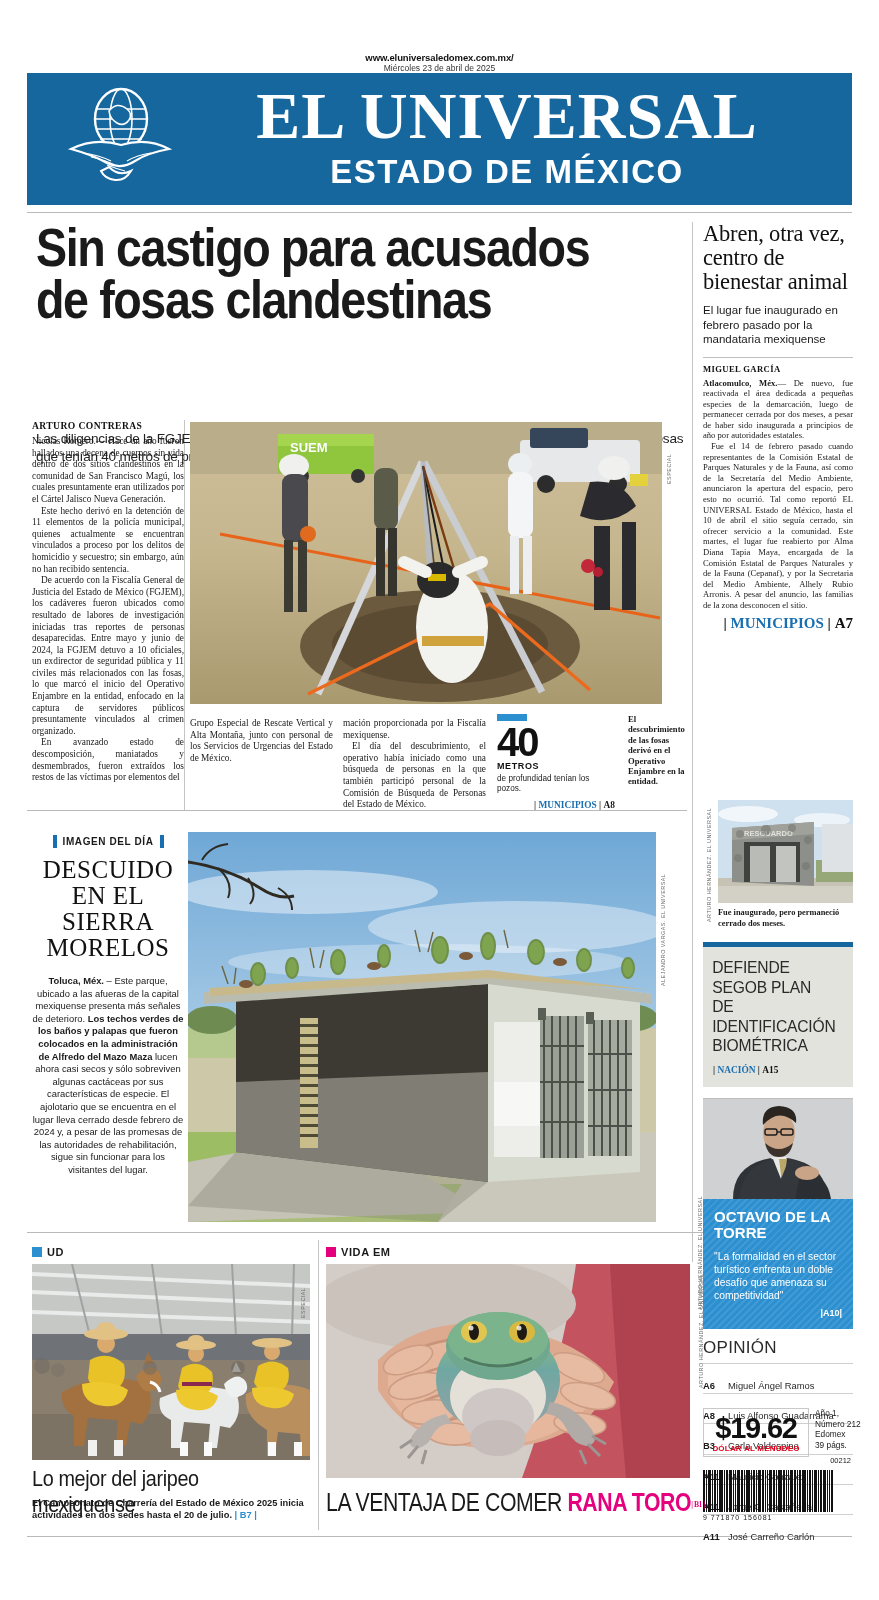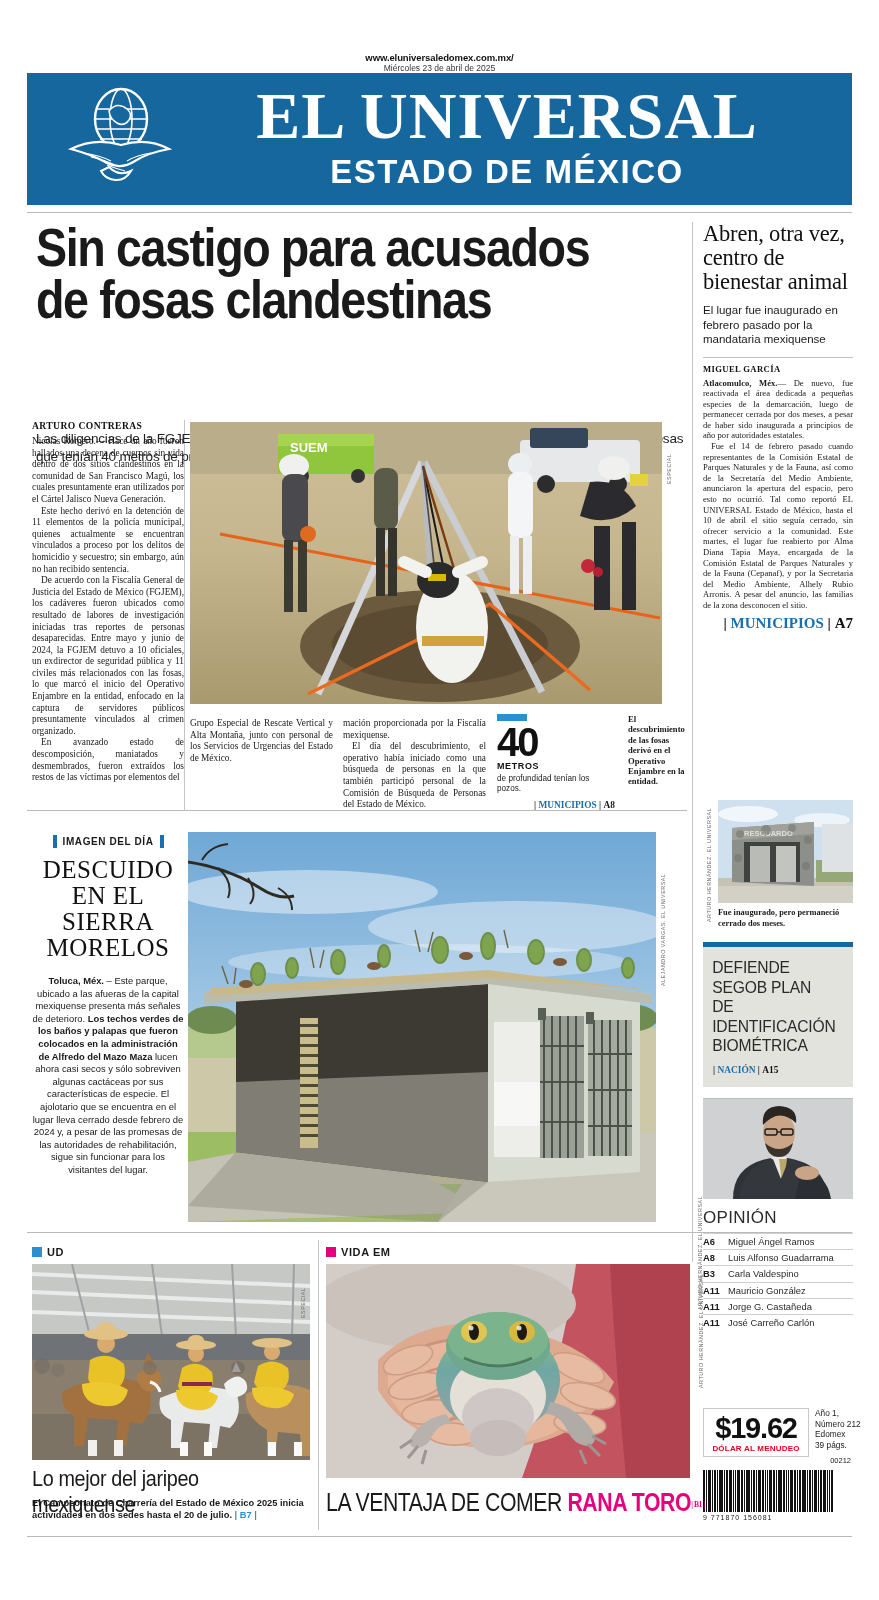--- a/index.html
+++ b/index.html
@@ -122,21 +122,21 @@
      background:repeating-linear-gradient(135deg,rgba(255,255,255,.10) 0 2px,rgba(255,255,255,0) 2px 5px);}
   .ob-name{position:relative;font-family:"Liberation Sans Narrow","Liberation Sans",sans-serif;font-weight:bold;
            font-size:15px;line-height:16px;letter-spacing:0.1px;}
   .ob-quote{position:relative;font-family:"Liberation Sans Narrow","Liberation Sans",sans-serif;font-size:10.3px;
             line-height:13px;margin-top:9px;}
   .ob-ref{position:relative;text-align:right;font-family:"Liberation Sans",sans-serif;font-weight:bold;font-size:9px;margin-top:6px;}
 
   .op-head{font-family:"Liberation Sans Narrow","Liberation Sans",sans-serif;font-size:17px;letter-spacing:0.3px;
            color:#2a2a2a;margin:9px 0 5px;}
   .op-row{display:flex;gap:8px;align-items:baseline;border-top:1px solid #d0d0d0;padding:2.1px 0;}
-  .op-pg{font-family:"Liberation Sans Narrow","Liberation Sans",sans-serif;font-weight:bold;font-size:9.4px;width:17px;color:#1a1a1a;}
+  .op-pg{font-family:"Liberation Sans Narrow","Liberation Sans",sans-serif;font-weight:bold;font-size:9.4px;width:17px;color:#1a1a1a;margin-top:14px;}
   .op-nm{font-family:"Liberation Sans Narrow","Liberation Sans",sans-serif;font-size:9.4px;color:#2a2a2a;}
 
   .pricebox{position:absolute;left:703px;top:1408px;width:104px;border:1px solid #c9c9c9;text-align:center;padding:4px 0 3px;}
   .price-amt{font-family:"Liberation Sans",sans-serif;font-weight:bold;font-size:29px;letter-spacing:-1.2px;color:#111;line-height:30px;}
   .price-lbl{font-family:"Liberation Sans",sans-serif;font-weight:bold;font-size:8px;letter-spacing:0.2px;color:#e2001a;margin-top:1px;}
   .issue{position:absolute;left:815px;top:1408px;width:60px;font-family:"Liberation Sans",sans-serif;font-size:8.3px;
          line-height:10.6px;color:#1a1a1a;}
   .barcode-wrap{position:absolute;left:703px;top:1470px;width:150px;}
   .bc{height:42px;display:flex;align-items:flex-end;gap:1px;overflow:hidden;}
   .bc i{display:block;background:#111;height:100%;}
@@ -460,20 +460,25 @@
         <path d="M62 44 q14 12 28 0 q-3 14 -14 14 q-11 0 -14 -14z" fill="#3b332b"></path>
         <rect x="62" y="30" width="12" height="6" rx="2" fill="none" stroke="#1b1b1b" stroke-width="1.4"></rect>
         <rect x="78" y="30" width="12" height="6" rx="2" fill="none" stroke="#1b1b1b" stroke-width="1.4"></rect>
         <path d="M74 33 h4" stroke="#1b1b1b" stroke-width="1.4"></path>
         <path d="M68 58 L76 86 L84 58 z" fill="#e7e7e4"></path>
         <path d="M76 60 L80 92 L84 60z" fill="#b9a86a"></path>
         <path d="M36 100 q4 -34 34 -40 l8 20 l8 -20 q30 6 34 40z" fill="#34383d"></path>
         <path d="M98 72 q26 2 30 28 L92 100z" fill="#2b2f34"></path>
         <ellipse cx="104" cy="74" rx="12" ry="7" fill="#c9a486"></ellipse>
       </svg>
+    </div>
+    <div class="ob-blue">
+      <div class="ob-name">OCTAVIO DE LA TORRE</div>
+      <div class="ob-quote">"La formalidad en el sector turístico enfrenta un doble desafío que amenaza su competitividad"</div>
+      <div class="ob-ref">|A10|</div>
     </div>
     <div class="op-head">OPINIÓN</div>
     <div>
       <div class="op-row">
         <span class="op-pg">A6</span>
         <span class="op-nm">Miguel Ángel Ramos</span>
       </div>
       <div class="op-row">
         <span class="op-pg">A8</span>
         <span class="op-nm">Luis Alfonso Guadarrama</span>

